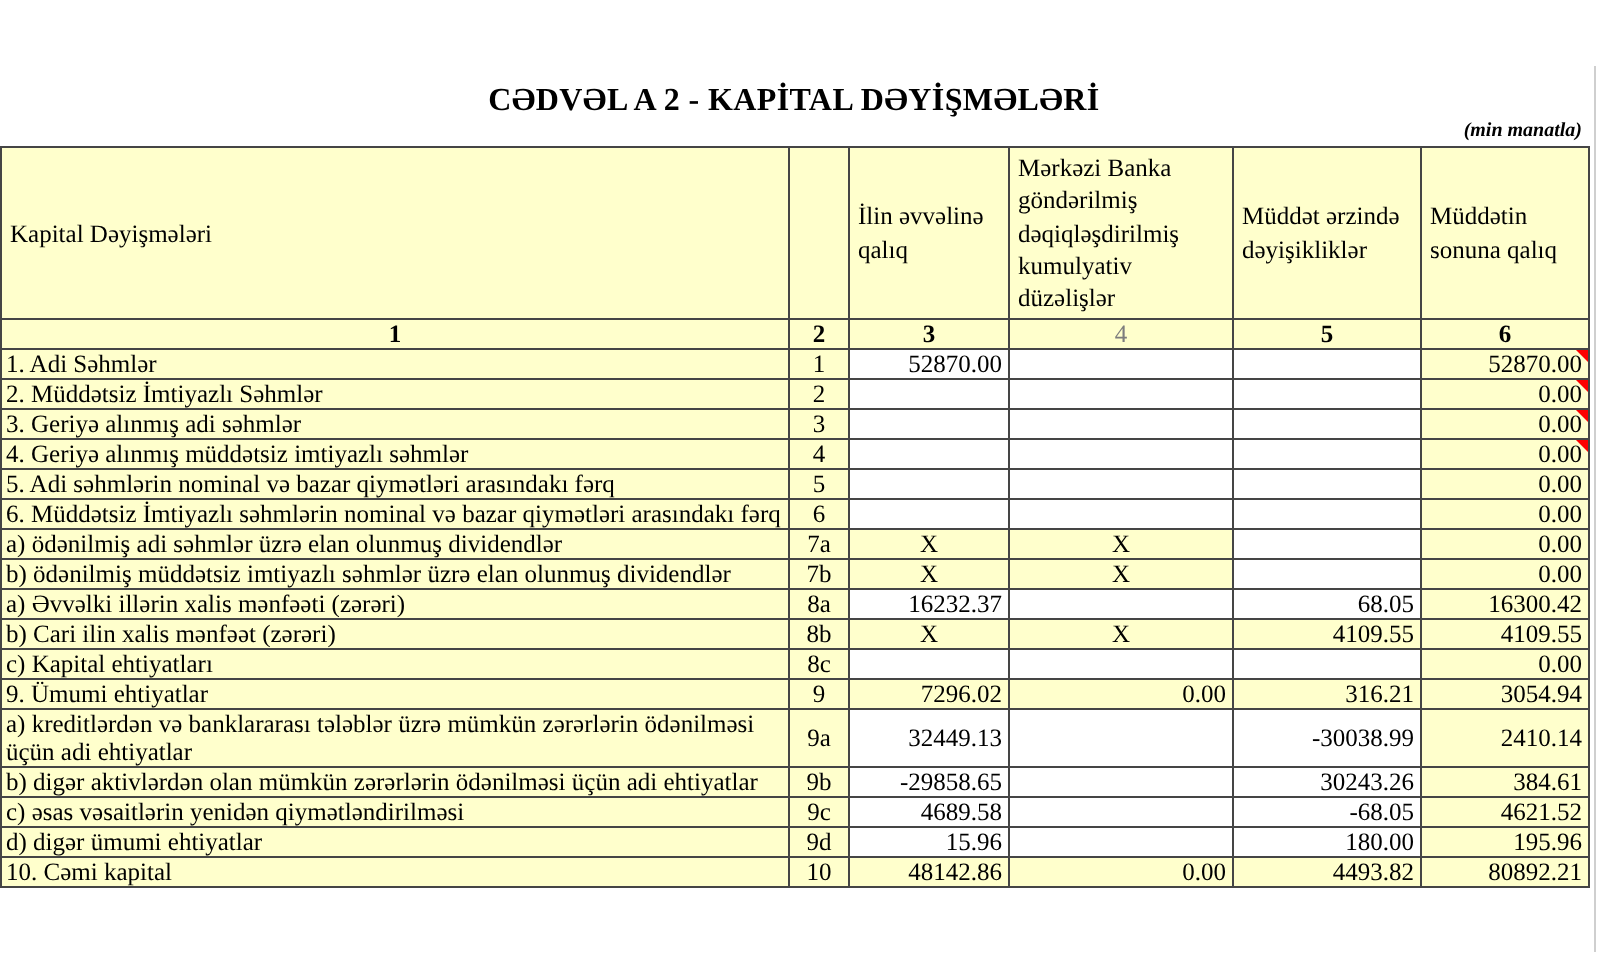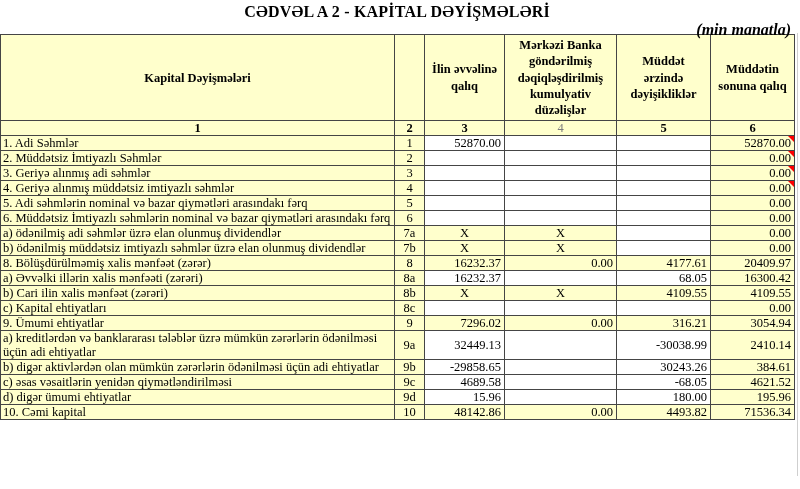--- a/index.html
+++ b/index.html
@@ -20,43 +20,44 @@
     overflow:hidden;
   }
   .title{
     width:794px;
     text-align:center;
     font-weight:bold;
     font-size:16px;
     letter-spacing:.2px;
     padding-top:3px;
     height:21px;
+    margin-top:39px;
   }
   .unit{
     width:791px;
     text-align:right;
     font-style:italic;
     font-weight:bold;
-    font-size:16px;
+    font-size:10px;
     height:13px;
   }
   table{
     border-collapse:collapse;
     table-layout:fixed;
     width:794px;
   }
   td,th{
     border:1px solid var(--border);
     overflow:hidden;
   }
   thead th{
     background:var(--yellow);
     font-size:12.5px;
-    font-weight:bold;
-    text-align:center;
+    font-weight:normal;
+    text-align:left;
     vertical-align:middle;
     line-height:1.3;
     padding:2px 4px;
   }
   tr.hdr-main{height:83px;}
   tr.hdr-num td{
     height:15px;
     background:var(--yellow);
     font-size:12.5px;
     font-weight:bold;
@@ -197,28 +198,20 @@
       </tr>
       <tr>
         <td class="label indent">b) ödənilmiş müddətsiz imtiyazlı səhmlər üzrə elan olunmuş dividendlər</td>
         <td class="num">7b</td>
         <td class="val y x">X</td>
         <td class="val y x">X</td>
         <td class="val w"></td>
         <td class="val y">0.00</td>
       </tr>
       <tr>
-        <td class="label">8. Bölüşdürülməmiş xalis mənfəət (zərər)</td>
-        <td class="num">8</td>
-        <td class="val y">16232.37</td>
-        <td class="val y">0.00</td>
-        <td class="val y">4177.61</td>
-        <td class="val y">20409.97</td>
-      </tr>
-      <tr>
         <td class="label indent">a) Əvvəlki illərin xalis mənfəəti (zərəri)</td>
         <td class="num">8a</td>
         <td class="val w">16232.37</td>
         <td class="val w"></td>
         <td class="val w">68.05</td>
         <td class="val y">16300.42</td>
       </tr>
       <tr>
         <td class="label indent">b) Cari ilin xalis mənfəət (zərəri)</td>
         <td class="num">8b</td>
@@ -274,18 +267,18 @@
         <td class="val w"></td>
         <td class="val w">180.00</td>
         <td class="val y">195.96</td>
       </tr>
       <tr>
         <td class="label">10. Cəmi kapital</td>
         <td class="num">10</td>
         <td class="val y">48142.86</td>
         <td class="val y">0.00</td>
         <td class="val y">4493.82</td>
-        <td class="val y">71536.34</td>
+        <td class="val y">80892.21</td>
       </tr>
     </tbody>
 </table>
 
 <div class="edge-line"></div>
 
 </body></html>

